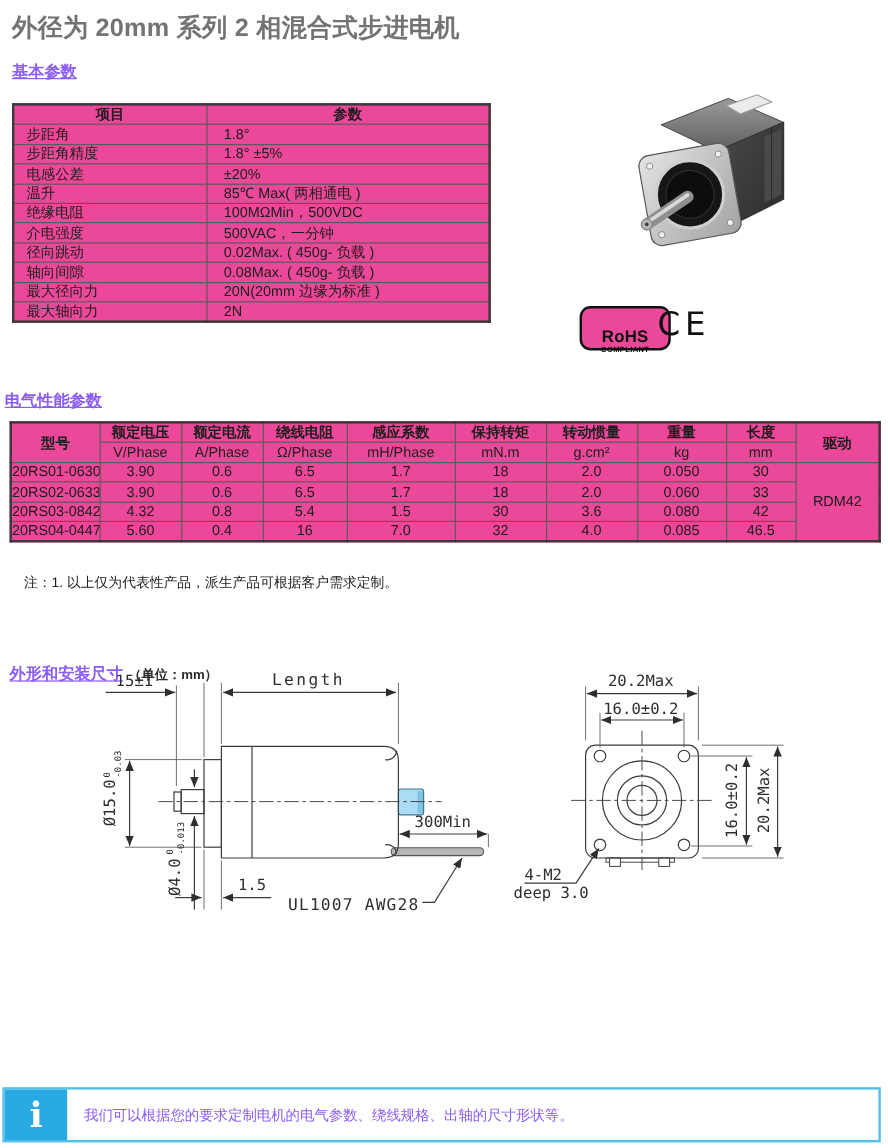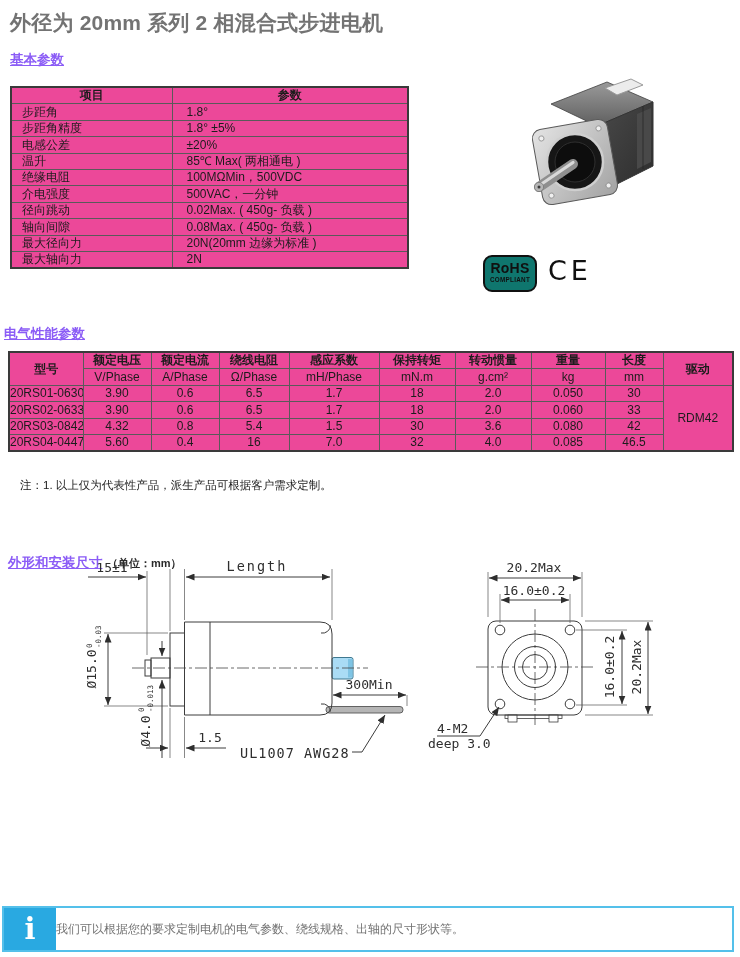--- a/index.html
+++ b/index.html
@@ -13,31 +13,31 @@
   table.tbl{border-collapse:collapse;table-layout:fixed;border:2px solid #3a3a3a;background:#ec4899;}
   table.tbl th,table.tbl td{border:1px solid #5a5a5a;font-size:12px;padding:0;
       height:15.4px;line-height:1.05;overflow:hidden;white-space:nowrap;color:#1c1c1c;}
   table.tbl th{font-weight:bold;text-align:center;}
   #basic-table td:first-child{text-align:left;padding-left:10px;}
   #basic-table td:last-child{text-align:left;padding-left:14px;}
   #elec-table td{text-align:center;}
   #elec-table .units th{font-weight:normal;}
   .note{font-size:11.5px;color:#222;}
 
-  .rohs{box-sizing:border-box;width:54px;height:37px;border:2px solid #101010;border-radius:9px;
-        text-align:center;padding-top:4px;background:#0f766e;}
+  .rohs{box-sizing:border-box;width:76px;height:37px;border:2px solid #101010;border-radius:9px;
+        text-align:center;padding-top:16px;background:#ec4899;}
   .rohs .r1{display:block;font-size:14px;font-weight:bold;line-height:1;letter-spacing:.2px;color:#101010;}
   .rohs .r2{display:block;font-size:6.3px;font-weight:bold;letter-spacing:.3px;margin-top:1px;color:#101010;}
   .ce{font-family:"DejaVu Sans",sans-serif;font-size:27px;letter-spacing:4px;color:#101010;}
 
   .infobar{box-sizing:border-box;width:732px;height:46px;border:2px solid #54c0ea;
            display:flex;align-items:stretch;background:#fff;}
   .infobar .isq{width:52px;background:#29a9e1;display:flex;align-items:center;justify-content:center;flex:0 0 52px;}
   .infobar .isq span{font-family:"DejaVu Serif",serif;font-weight:bold;font-size:29px;color:#fff;line-height:1;}
-  .infobar .itext{display:flex;align-items:center;padding-left:0;font-size:12px;color:#737373;}
+  .infobar .itext{display:flex;align-items:center;padding-left:14px;font-size:12px;color:#8b5cf6;}
 
   svg text{font-family:"DejaVu Sans Mono",monospace;fill:#2e2e2e;}
   .cad{stroke:#3c3c3c;stroke-width:1;fill:none;}
   .ext{stroke:#555;stroke-width:.7;fill:none;}
   .cl{stroke:#444;stroke-width:.8;fill:none;stroke-dasharray:12 3 3 3;}
 </style>
 </head>
 <body>
 
 <h1 class="title abs" style="left:10px;top:9px;">外径为 20mm 系列 2 相混合式步进电机</h1>

